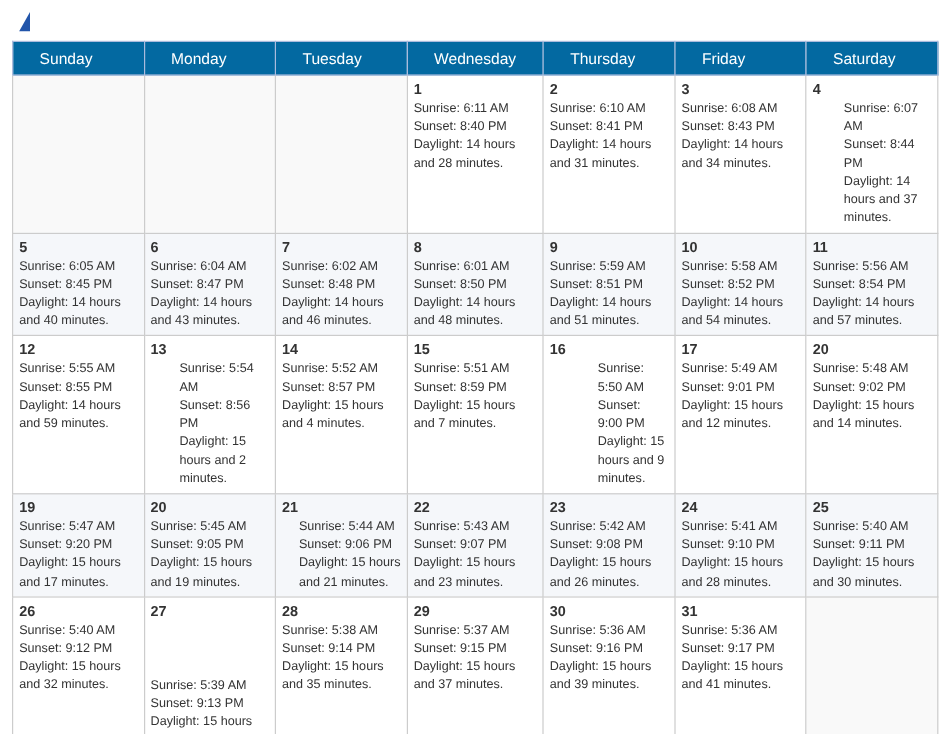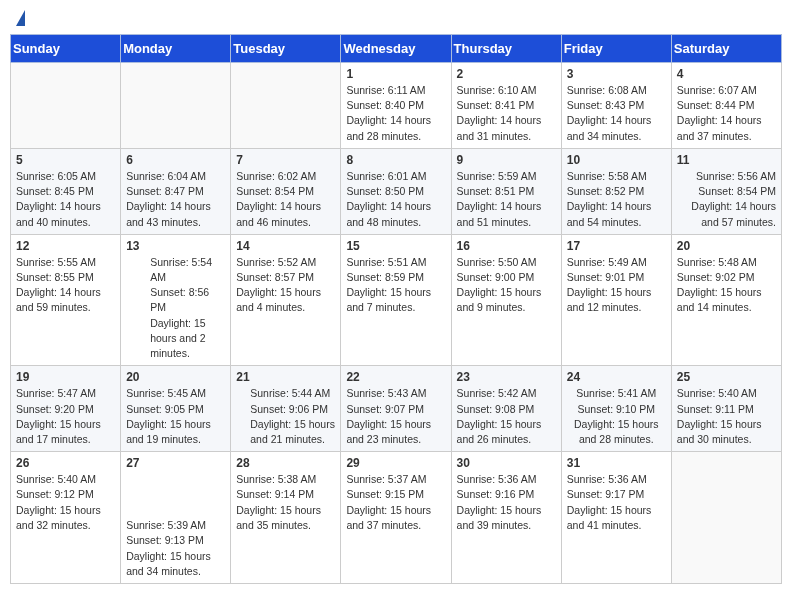--- a/index.html
+++ b/index.html
@@ -48,26 +48,26 @@
     .location {
       font-size: 16px;
       color: #444;
     }
     .calendar {
       width: 100%;
       border-collapse: collapse;
       border: 1px solid #ccc;
     }
     .calendar th {
-      background-color: #1d4ed8;
+      background-color: #0369a1;
       color: #fff;
       text-align: left;
-      padding: 6px 2px;
+      padding: 6px 22px;
       font-size: 13px;
-      font-weight: bold;
+      font-weight: normal;
       border: 1px solid #aabbdd;
     }
     .calendar td {
       vertical-align: top;
       border: 1px solid #ccc;
       padding: 4px 5px;
       font-size: 10.5px;
       color: #333;
       width: calc(100% / 7);
       min-height: 80px;
@@ -139,42 +139,42 @@
 Daylight: 14 hours and 31 minutes.</div>
         </td>
         <td>
           <span class="day-num">3</span>
           <div class="day-info" style="white-space: pre-line;">Sunrise: 6:08 AM
 Sunset: 8:43 PM
 Daylight: 14 hours and 34 minutes.</div>
         </td>
         <td>
           <span class="day-num">4</span>
-          <div class="day-info" style="white-space: pre-line;">Sunrise: 6:07 AM
+          <div class="day-info" style="white-space: pre-line; margin-left: 26px;">Sunrise: 6:07 AM
 Sunset: 8:44 PM
 Daylight: 14 hours and 37 minutes.</div>
         </td>
       </tr>
       <tr>
         <td>
           <span class="day-num">5</span>
           <div class="day-info" style="white-space: pre-line;">Sunrise: 6:05 AM
 Sunset: 8:45 PM
 Daylight: 14 hours and 40 minutes.</div>
         </td>
         <td>
           <span class="day-num">6</span>
           <div class="day-info" style="white-space: pre-line;">Sunrise: 6:04 AM
 Sunset: 8:47 PM
 Daylight: 14 hours and 43 minutes.</div>
         </td>
         <td>
           <span class="day-num">7</span>
           <div class="day-info" style="white-space: pre-line;">Sunrise: 6:02 AM
-Sunset: 8:54 PM
+Sunset: 8:48 PM
 Daylight: 14 hours and 46 minutes.</div>
         </td>
         <td>
           <span class="day-num">8</span>
           <div class="day-info" style="white-space: pre-line;">Sunrise: 6:01 AM
 Sunset: 8:50 PM
 Daylight: 14 hours and 48 minutes.</div>
         </td>
         <td>
           <span class="day-num">9</span>
@@ -183,21 +183,21 @@
 Daylight: 14 hours and 51 minutes.</div>
         </td>
         <td>
           <span class="day-num">10</span>
           <div class="day-info" style="white-space: pre-line;">Sunrise: 5:58 AM
 Sunset: 8:52 PM
 Daylight: 14 hours and 54 minutes.</div>
         </td>
         <td>
           <span class="day-num">11</span>
-          <div class="day-info" style="white-space: pre-line; text-align: right;">Sunrise: 5:56 AM
+          <div class="day-info" style="white-space: pre-line;">Sunrise: 5:56 AM
 Sunset: 8:54 PM
 Daylight: 14 hours and 57 minutes.</div>
         </td>
       </tr>
       <tr>
         <td>
           <span class="day-num">12</span>
           <div class="day-info" style="white-space: pre-line;">Sunrise: 5:55 AM
 Sunset: 8:55 PM
 Daylight: 14 hours and 59 minutes.</div>
@@ -215,21 +215,21 @@
 Daylight: 15 hours and 4 minutes.</div>
         </td>
         <td>
           <span class="day-num">15</span>
           <div class="day-info" style="white-space: pre-line;">Sunrise: 5:51 AM
 Sunset: 8:59 PM
 Daylight: 15 hours and 7 minutes.</div>
         </td>
         <td>
           <span class="day-num">16</span>
-          <div class="day-info" style="white-space: pre-line;">Sunrise: 5:50 AM
+          <div class="day-info" style="white-space: pre-line; margin-left: 40px;">Sunrise: 5:50 AM
 Sunset: 9:00 PM
 Daylight: 15 hours and 9 minutes.</div>
         </td>
         <td>
           <span class="day-num">17</span>
           <div class="day-info" style="white-space: pre-line;">Sunrise: 5:49 AM
 Sunset: 9:01 PM
 Daylight: 15 hours and 12 minutes.</div>
         </td>
         <td>
@@ -265,21 +265,21 @@
 Daylight: 15 hours and 23 minutes.</div>
         </td>
         <td>
           <span class="day-num">23</span>
           <div class="day-info" style="white-space: pre-line;">Sunrise: 5:42 AM
 Sunset: 9:08 PM
 Daylight: 15 hours and 26 minutes.</div>
         </td>
         <td>
           <span class="day-num">24</span>
-          <div class="day-info" style="white-space: pre-line; text-align: center;">Sunrise: 5:41 AM
+          <div class="day-info" style="white-space: pre-line;">Sunrise: 5:41 AM
 Sunset: 9:10 PM
 Daylight: 15 hours and 28 minutes.</div>
         </td>
         <td>
           <span class="day-num">25</span>
           <div class="day-info" style="white-space: pre-line;">Sunrise: 5:40 AM
 Sunset: 9:11 PM
 Daylight: 15 hours and 30 minutes.</div>
         </td>
       </tr>

